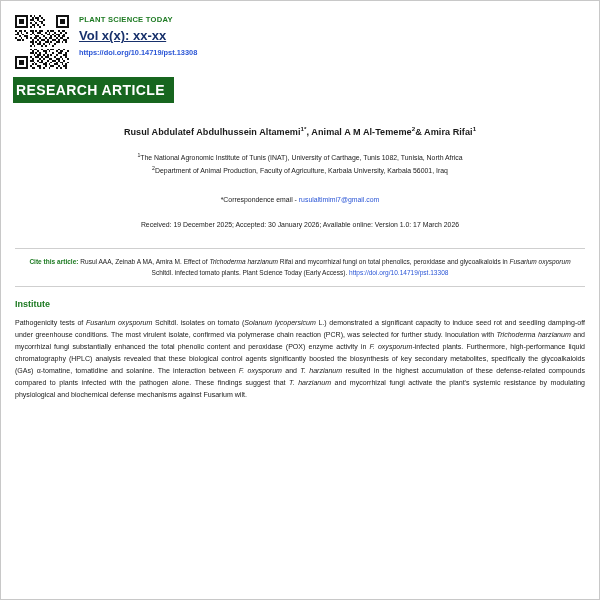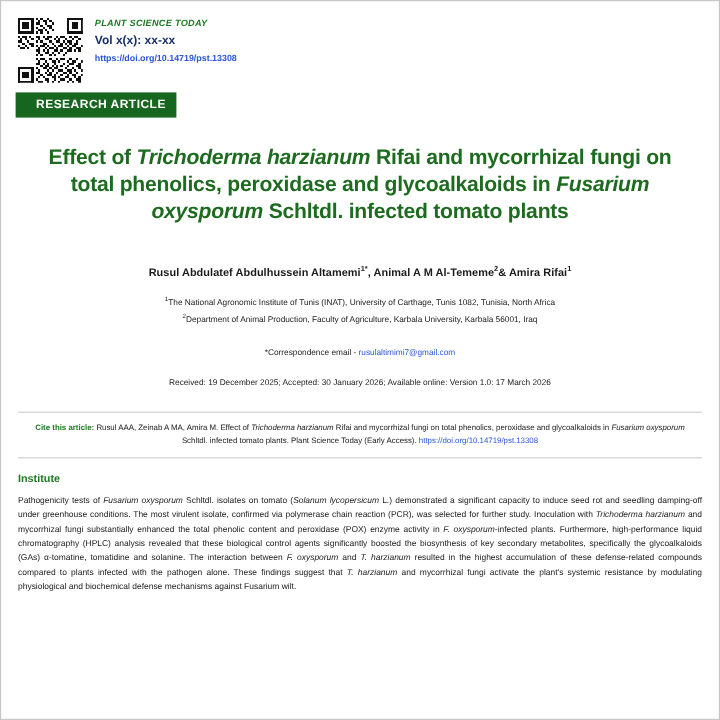--- a/index.html
+++ b/index.html
@@ -24,46 +24,46 @@
     display:flex;
     align-items:flex-start;
     justify-content:space-between;
     padding:14px 14px 0 14px;
   }
   .mast-left{display:flex;align-items:flex-start;gap:10px;}
   .qr{width:54px;height:54px;display:block;flex:none;}
   .journal-block{padding-top:1px;}
   .journal-name{
     color:#1d7a22;font-weight:bold;font-size:7.6px;
-    letter-spacing:.25px;line-height:1.1;margin-bottom:5px;font-style:italic;
+    letter-spacing:.25px;line-height:1.1;margin-bottom:5px;
   }
   .journal-vol{
-    color:#17306b;font-weight:bold;font-size:10px;
-    line-height:1.1;margin-bottom:5px;
+    color:#17306b;font-weight:bold;font-size:13px;
+    line-height:1.1;margin-bottom:5px;text-decoration:underline;
   }
   .journal-doi{
     color:#2b56d6;font-weight:bold;font-size:7.4px;line-height:1.1;
   }
   .mast-right{text-align:right;padding-top:24px;}
   .eissn{color:#1d7a22;font-weight:bold;font-size:8.6px;letter-spacing:.2px;}
   .badges{
     margin-top:14px;display:flex;gap:6px;justify-content:flex-end;align-items:center;
   }
   .oa-icon{width:16px;height:21px;display:block;}
   .cm-badge{
     width:21px;height:21px;background:#f1f1f1;border-radius:3px;
     display:flex;align-items:center;justify-content:center;
   }
 
   
   .tag-row{padding:8px 0 0 12px;}
   .tag{
     display:inline-block;background:#17661f;color:#fff;
-    font-weight:bold;font-size:10px;letter-spacing:.4px;
-    padding:5px 9px 5px 17px;
+    font-weight:bold;font-size:14px;letter-spacing:.4px;
+    padding:5px 9px 5px 3px;
   }
 
   
   .title{
     color:#1d6b1f;
     font-weight:bold;
     font-size:17.6px;
     line-height:1.28;
     text-align:center;
     padding:10px 28px 0 28px;
@@ -321,21 +321,20 @@
         <div class="journal-doi">https://doi.org/10.14719/pst.13308</div>
       </div>
     </div>
 
   </div>
 
   <div class="tag-row">
     <span class="tag">RESEARCH ARTICLE</span>
   </div>
 
-  <h1 class="title"><span>Effect of </span><i>Trichoderma harzianum</i><span> Rifai and mycorrhizal fungi on total phenolics, peroxidase and glycoalkaloids in </span><i>Fusarium oxysporum</i><span> Schltdl. infected tomato plants</span></h1>
 
   <div class="authors"><span>Rusul Abdulatef Abdulhussein Altamemi</span><sup>1*</sup><span>, </span><span>Animal A M Al-Tememe</span><sup>2</sup><span>&amp; </span><span>Amira Rifai</span><sup>1</sup></div>
 
   <div class="affils">
     <div><sup>1</sup><span>The National Agronomic Institute of Tunis (INAT), University of Carthage, Tunis 1082, Tunisia, North Africa</span></div>
     <div><sup>2</sup><span>Department of Animal Production, Faculty of Agriculture, Karbala University, Karbala 56001, Iraq</span></div>
   </div>
 
   <div class="corresp"><span>*Correspondence email - </span><a href="#">rusulaltimimi7@gmail.com</a></div>
 

